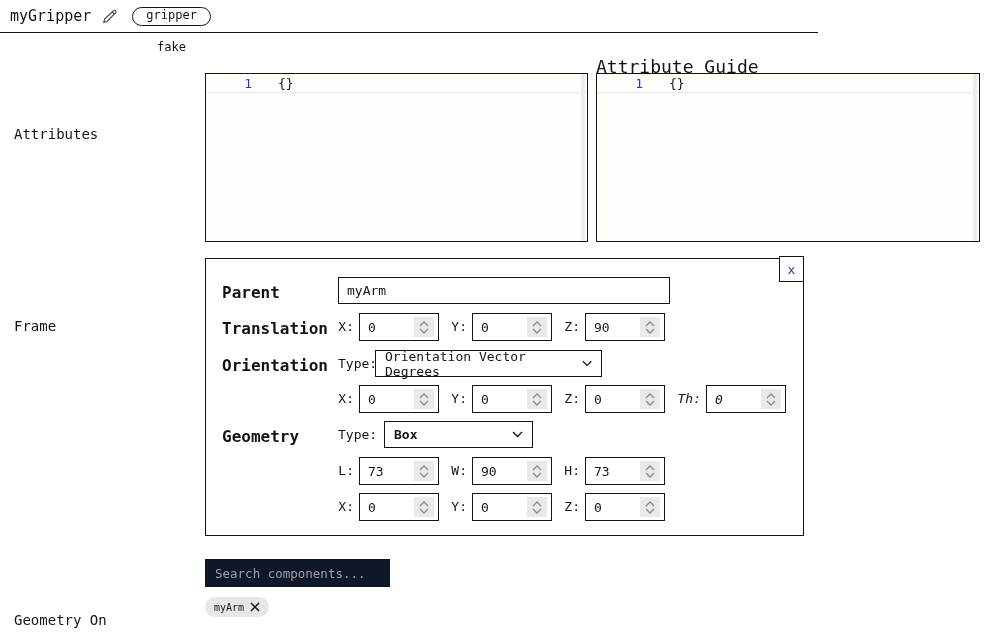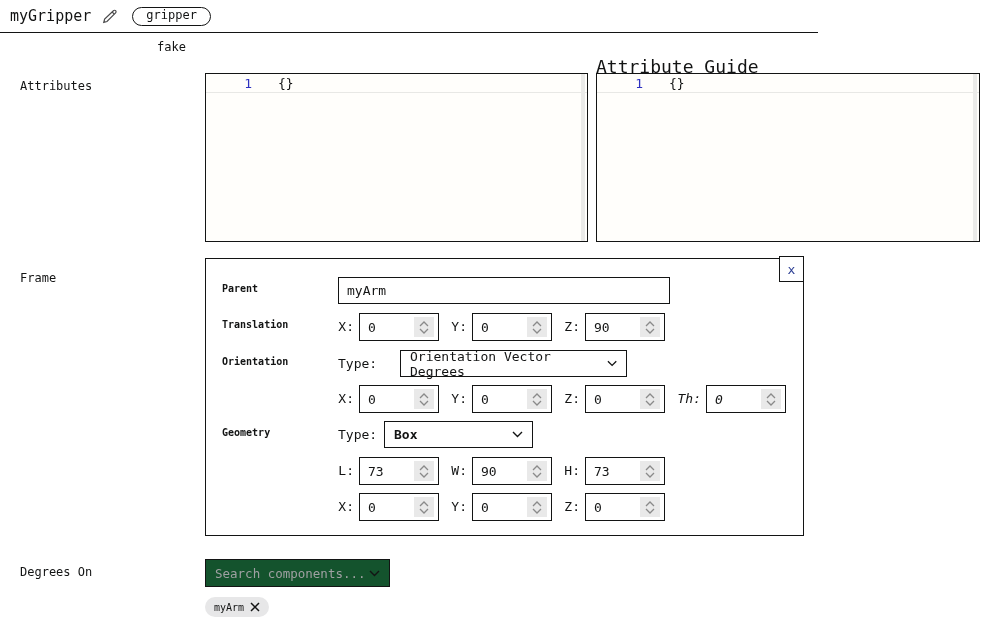--- a/index.html
+++ b/index.html
@@ -9,56 +9,56 @@
 
   
   .header { position:absolute; top:0; left:0; right:0; height:33px; border-bottom:1px solid #131414;
             display:flex; align-items:center; padding-left:10px; }
   .title { font-size:15px; }
   .pencil { margin-left:11px; display:flex; align-items:center; cursor:pointer; }
   .badge { margin-left:15px; height:19px; border:1px solid #131414; border-radius:10px;
            display:flex; align-items:center; gap:9px; padding:0 13px; font-size:12px; cursor:pointer;flex-direction:column; }
 
   
-  .seclabel { position:absolute; left:20px; font-size:12px; }
+  .seclabel { position:absolute; left:14px; font-size:14px;margin-top:47px; }
 
   
   .guide-label { position:absolute; left:596px; top:56px; font-size:18px; }
   .editor { position:absolute; top:73px; height:169px; border:1px solid #131414; background:#fffefb; overflow:hidden; }
   .editor.e1 { left:205px; width:383px; }
   .editor.e2 { left:596px; width:384px; }
   .ed-line1 { height:19px; border-bottom:1px solid #e8e8e5; display:flex; align-items:center; font-size:13px; }
   .gutter { width:46px; text-align:right; color:#2d31c0; flex:none; }
   .code { margin-left:26px; color:#131414; }
   .scrollstrip { position:absolute; top:0; right:2px; bottom:0; width:4px; background:#ebebe9; }
 
   
   .card { position:absolute; left:205px; top:258px; width:599px; height:278px; border:1px solid #131414; background:#fff; }
   .close-btn { position:absolute; top:-3px; right:-1px; width:25px; height:26px; border:1px solid #131414;
                background:#fff; display:flex; align-items:center; justify-content:center;
                font-size:13px; color:#2c3e93; cursor:pointer; }
-  .rowlabel { position:absolute; left:16px; font-size:10px; font-weight:bold;text-align:center; }
+  .rowlabel { position:absolute; left:16px; font-size:16px; font-weight:bold;text-align:center; }
   .tlabel { position:absolute; left:132px; font-size:13px; line-height:27px; }
   .parent-input { position:absolute; left:132px; top:18px; width:332px; height:27px; border:1px solid #131414;
                   display:flex; align-items:center; padding-left:8px; font-size:13px; background:#fff; }
   .field { position:absolute; }
   .c1 { left:153px; } .c2 { left:266px; } .c3 { left:379px; } .c4 { left:500px;font-style:italic; }
   .flabel { position:absolute; right:100%; margin-right:5px; font-size:13px; line-height:28px; white-space:nowrap; }
   .num-input { width:80px; height:28px; border:1px solid #131414; background:#fff; display:flex;
                align-items:center; justify-content:space-between; padding:0 4px 0 8px; font-size:13px; }
   .spinner { width:20px; height:20px; background:#e9e9e9; display:flex; flex-direction:column;
              align-items:center; justify-content:center; gap:1px; cursor:pointer; }
   .select { position:absolute; border:1px solid #131414; height:27px; background:#fff; display:flex;
             align-items:center; justify-content:space-between; padding:0 9px; font-size:13px; cursor:pointer; }
-  .sel-orient { left:194px; top:91px; width:227px;gap:8px; }
+  .sel-orient { left:169px; top:91px; width:227px;gap:8px; }
   .sel-geom { left:178px; top:162px; width:149px;font-weight:bold; }
 
   
   .search-select { position:absolute; left:205px; top:559px; width:185px; height:28px; border:1px solid #131414;
-                   background:#14532d; display:flex; align-items:center; justify-content:space-between;
+                   background:#0f172a; display:flex; align-items:center; justify-content:space-between;
                    padding:0 9px; cursor:pointer; }
   .search-ph { font-size:12.5px; color:#9fa0a2; white-space:nowrap; }
   .chip { position:absolute; left:205px; top:597px; height:20px; background:#e7e7e8; border-radius:10px;
           display:flex; align-items:center; gap:6px; padding:0 9px; font-size:10px; }
   .chip-x { display:flex; align-items:center; cursor:pointer; }
 </style>
 </head>
 <body>
 
 <div class="page">
@@ -308,21 +308,21 @@
               <polyline points="1,5 5,1 9,5" fill="none" stroke="#8a8a8a" stroke-width="1.3"></polyline>
             </svg>
           <svg width="10" height="6" viewBox="0 0 10 6">
               <polyline points="1,1 5,5 9,1" fill="none" stroke="#8a8a8a" stroke-width="1.3"></polyline>
             </svg>
         </span>
       </div>
     </div>
   </div>
 
-  <div class="seclabel" style="top:565px">Degrees On</div>
+  <div class="seclabel" style="top:565px">Geometry On</div>
   <div class="search-select">
     <span class="search-ph">Search components...</span>
     <svg width="11" height="7" viewBox="0 0 11 7">
         <polyline points="1,1 5.5,5.5 10,1" fill="none" stroke="#131414" stroke-width="1.4"></polyline>
       </svg>
   </div>
   <div class="chip">
     <span>myArm</span>
     <span class="chip-x">
       <svg width="10" height="10" viewBox="0 0 10 10">

